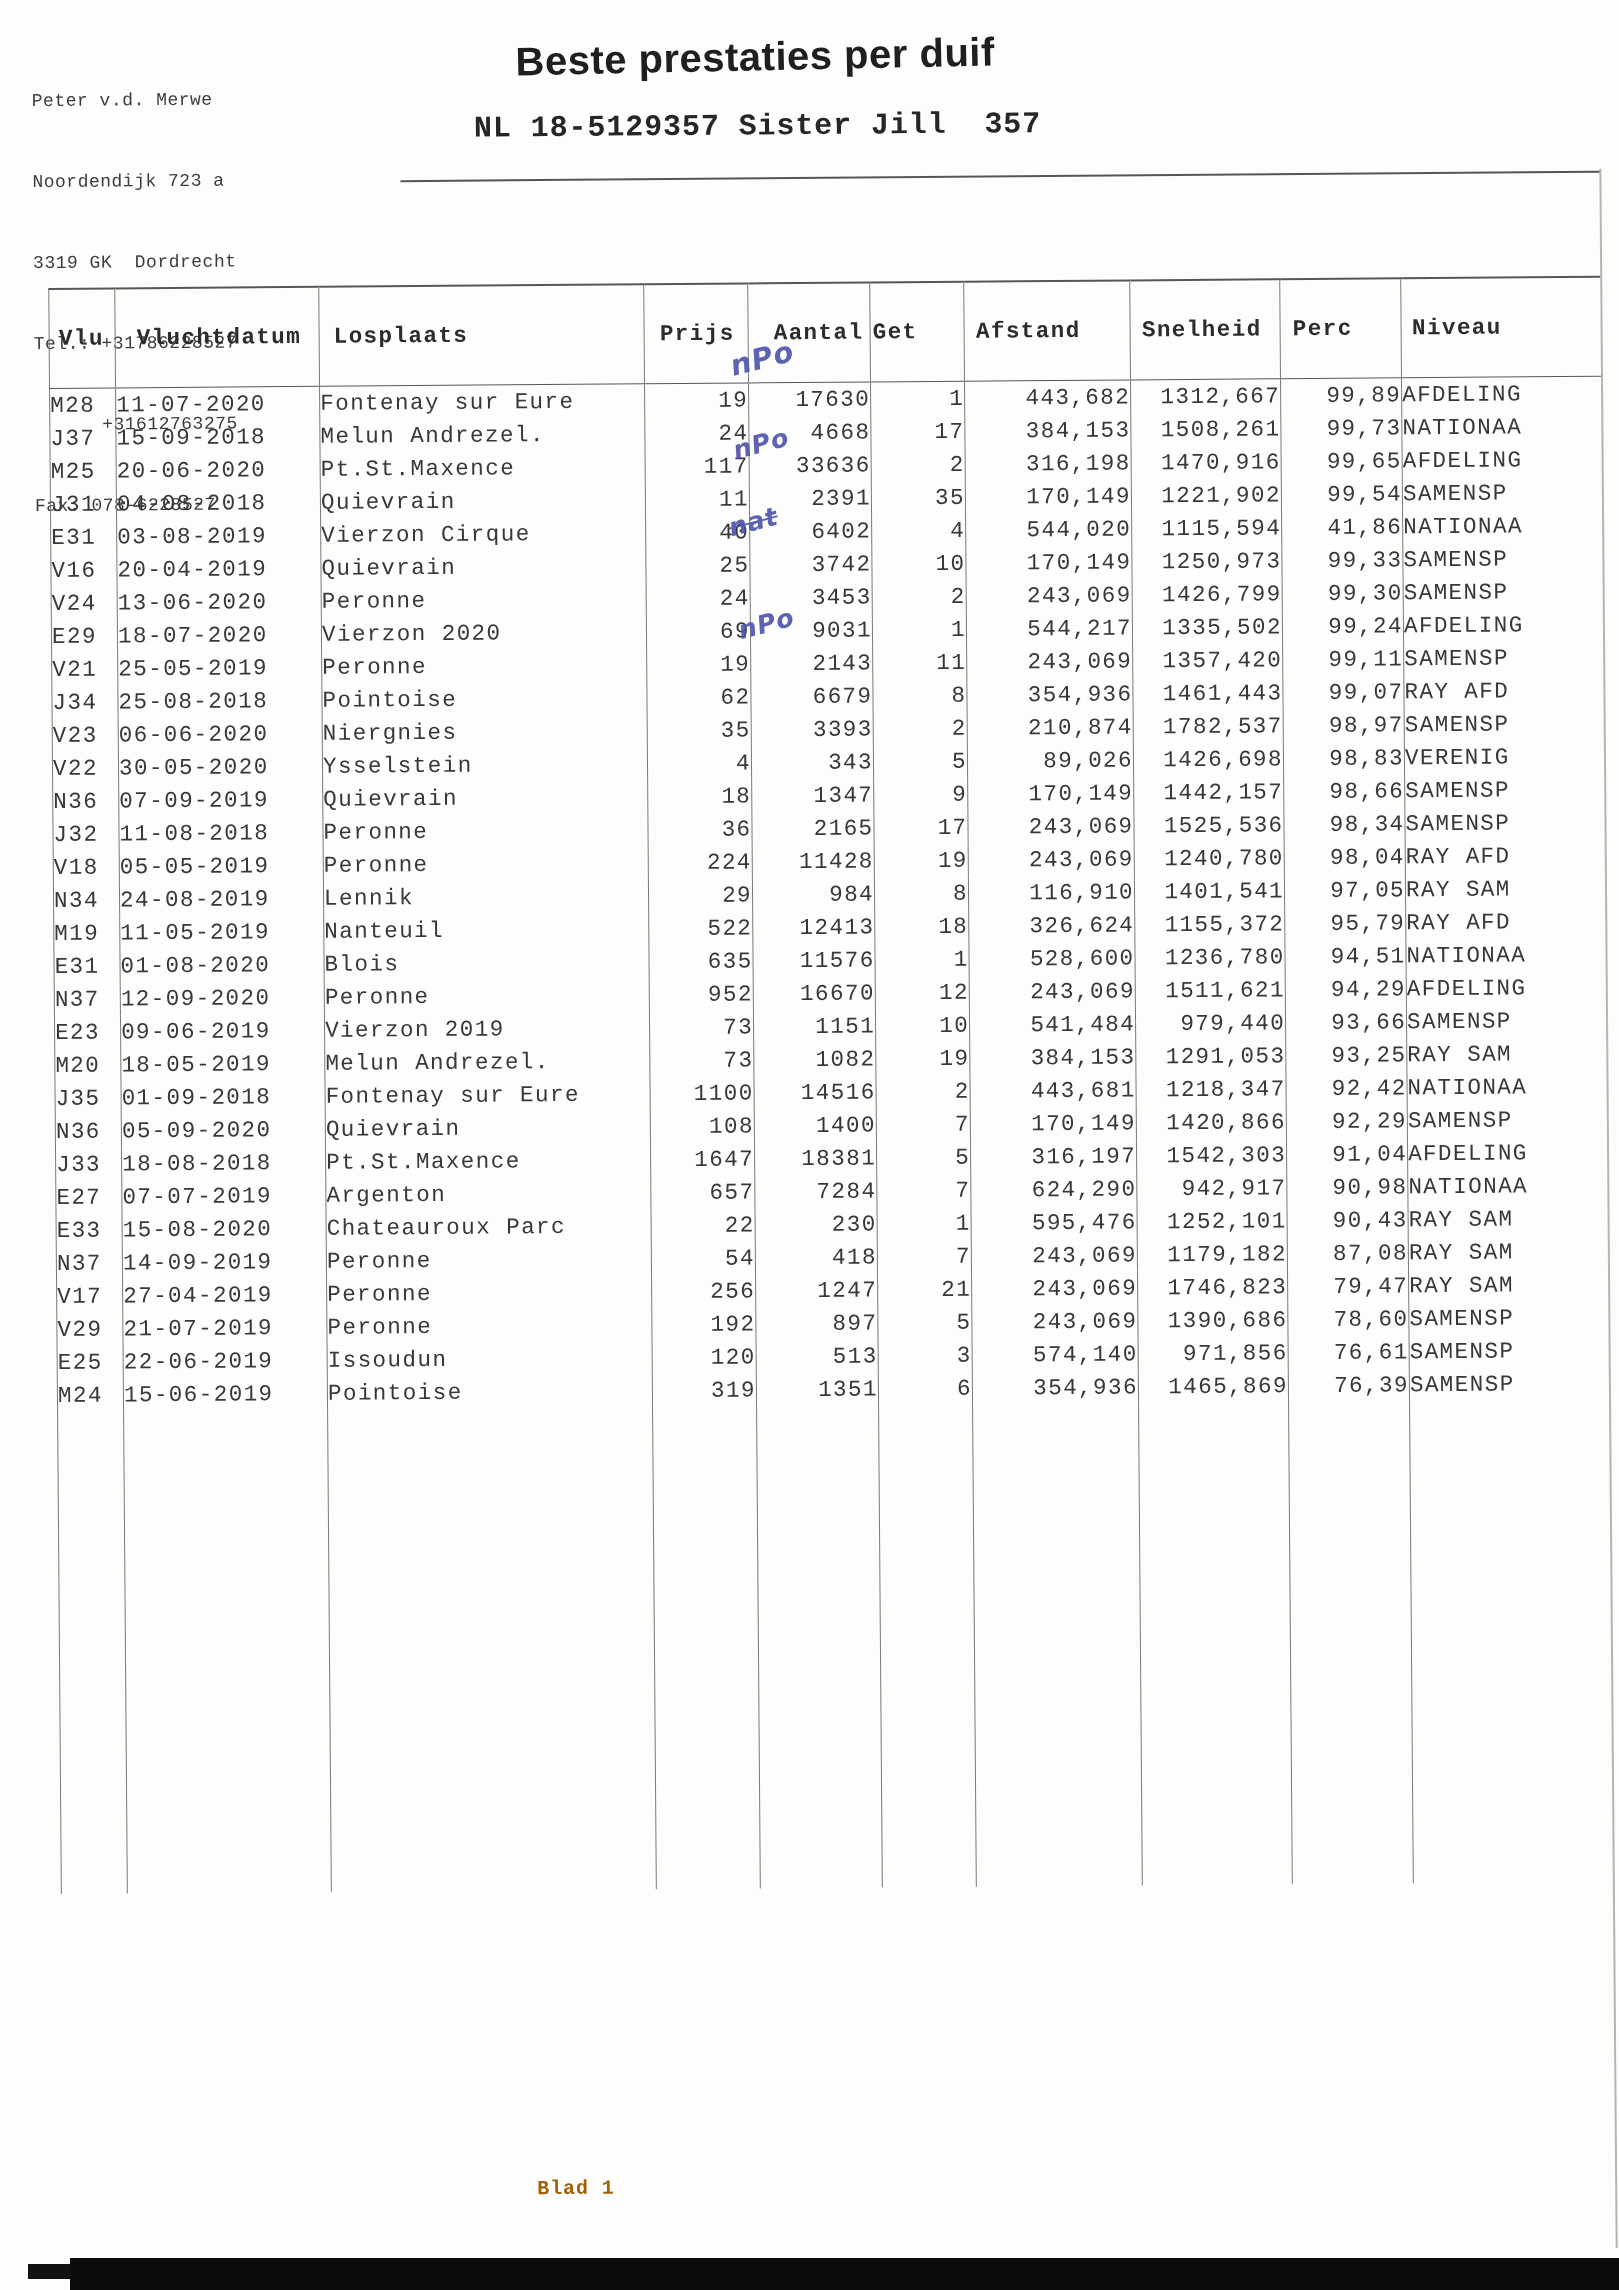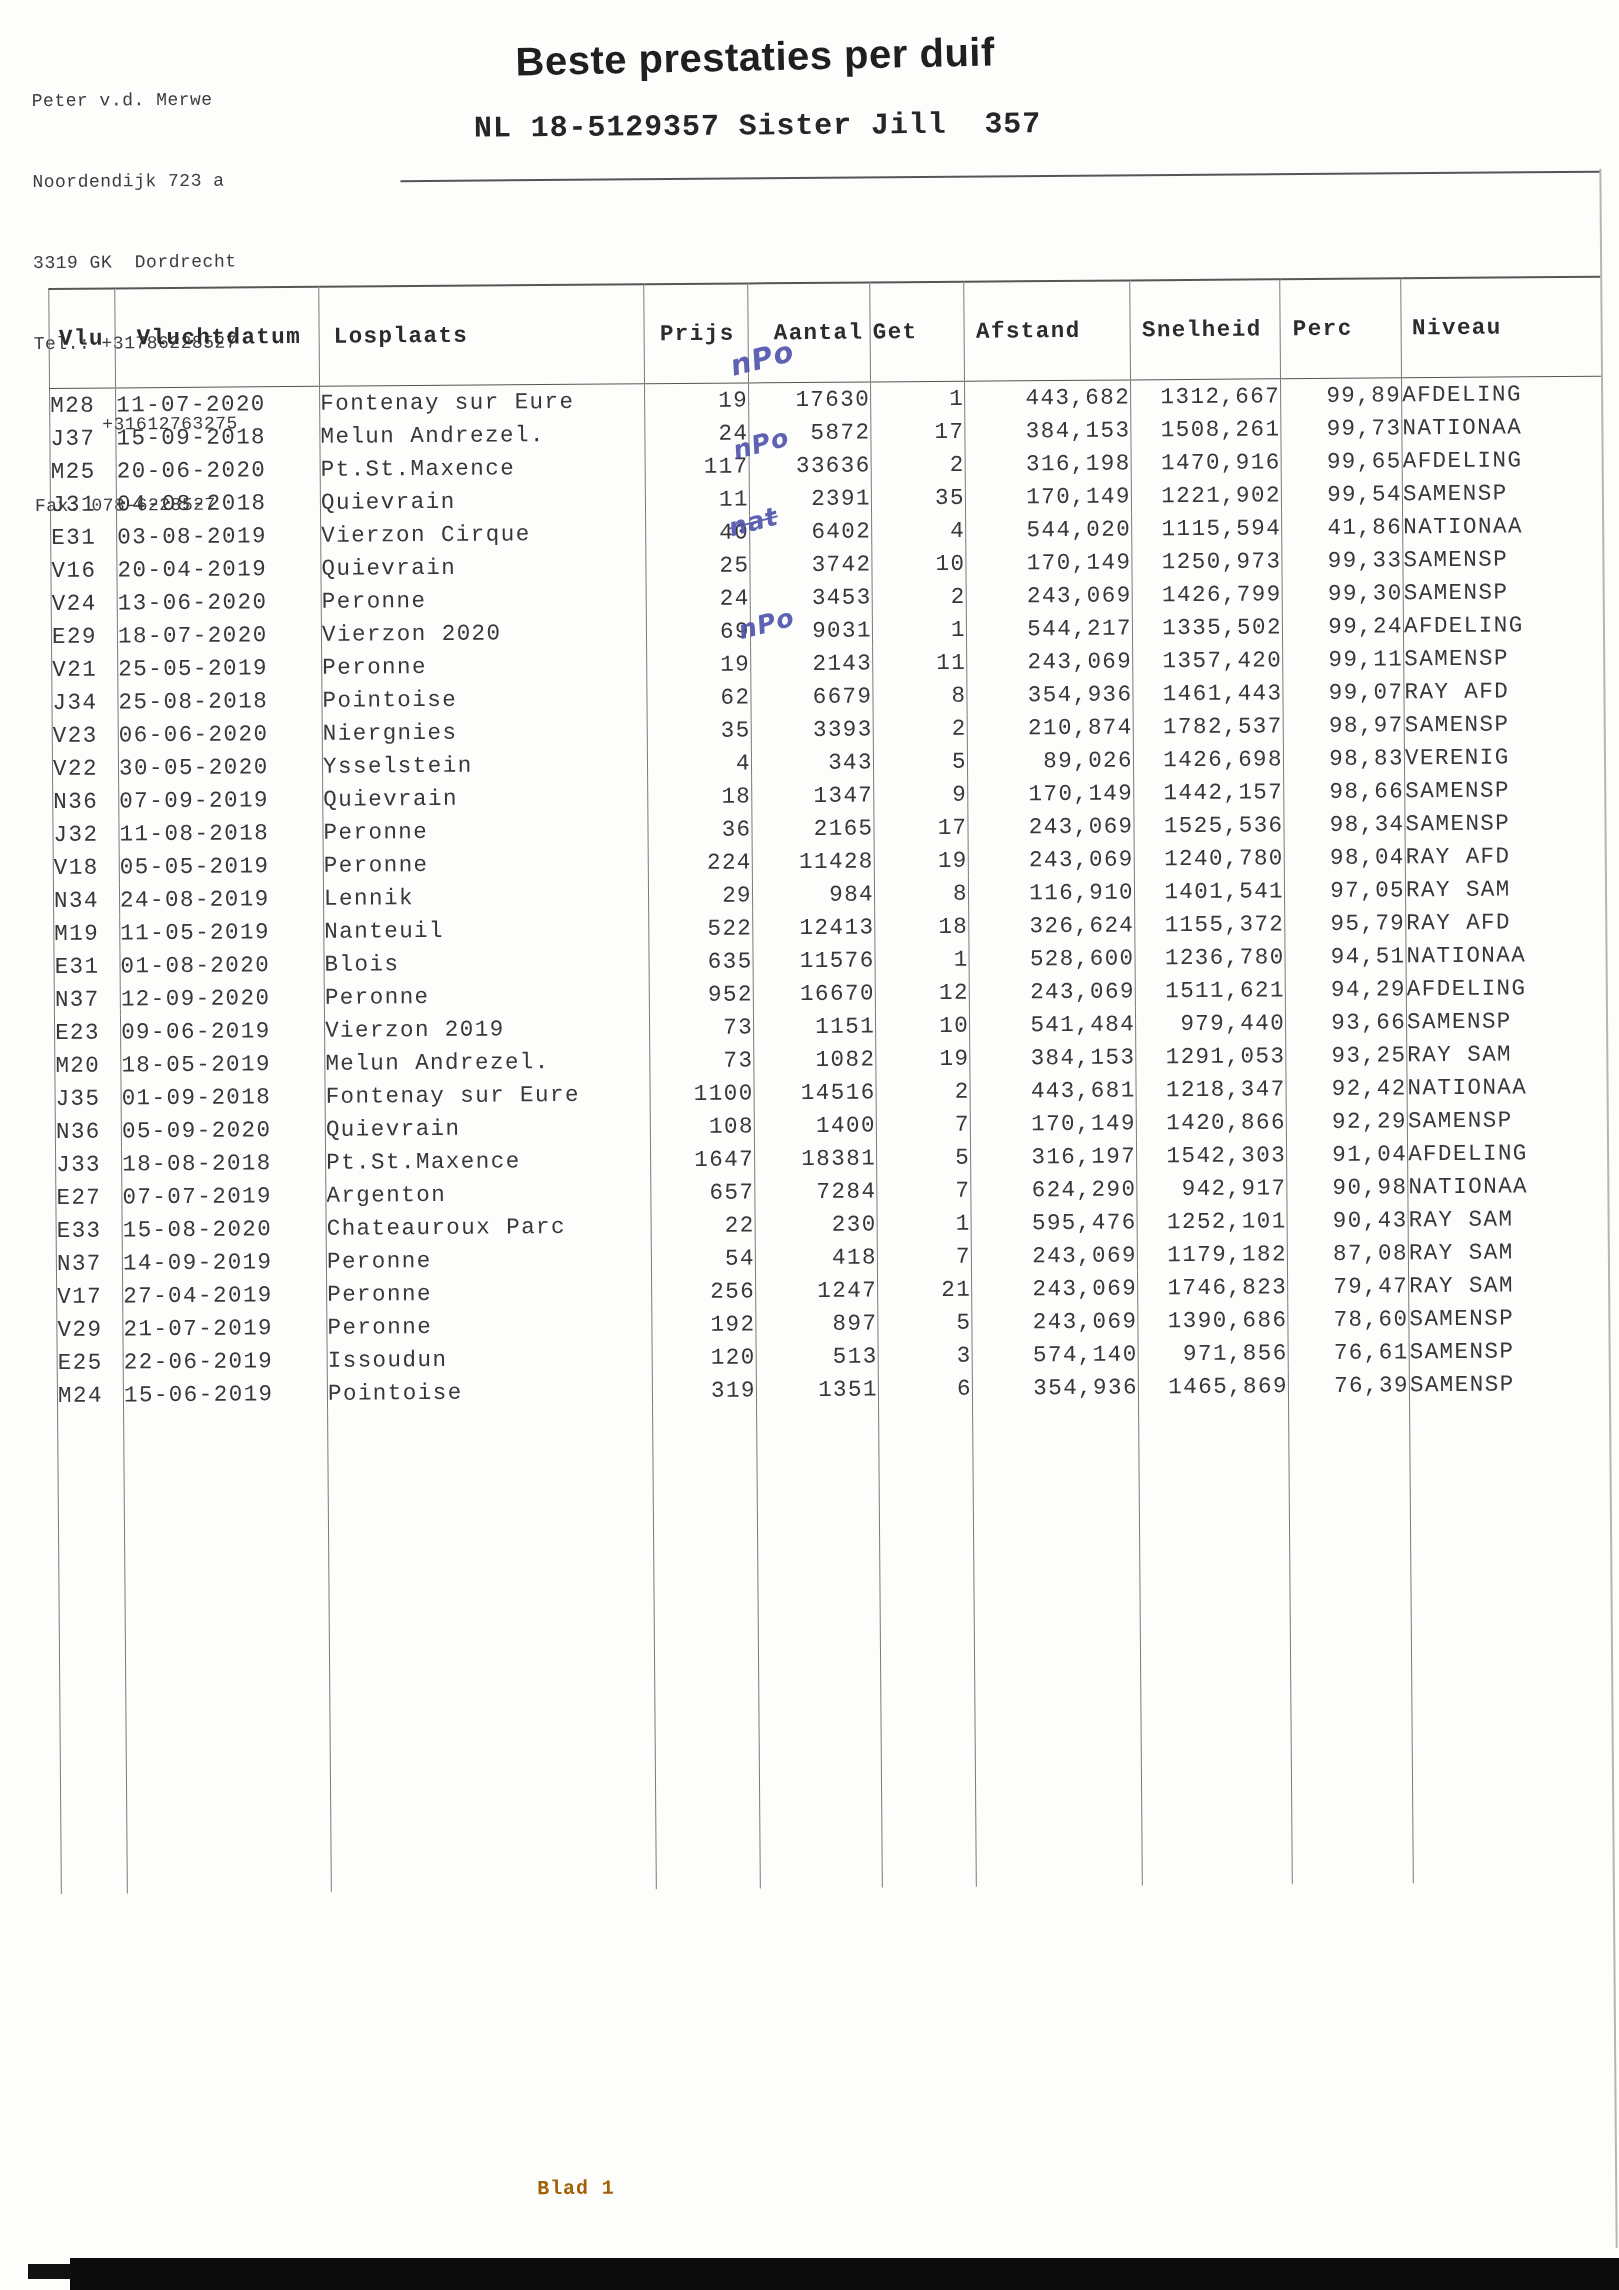--- a/index.html
+++ b/index.html
@@ -172,21 +172,21 @@
       <td class="col-afstand">443,682</td>
       <td class="col-snelheid">1312,667</td>
       <td class="col-perc">99,89</td>
       <td class="col-niveau">AFDELING</td>
     </tr>
         <tr>
       <td class="col-vlu">J37</td>
       <td class="col-datum">15-09-2018</td>
       <td class="col-los">Melun Andrezel.</td>
       <td class="col-prijs">24</td>
-      <td class="col-aantal">5872</td>
+      <td class="col-aantal">4668</td>
       <td class="col-get">17</td>
       <td class="col-afstand">384,153</td>
       <td class="col-snelheid">1508,261</td>
       <td class="col-perc">99,73</td>
       <td class="col-niveau">NATIONAA</td>
     </tr>
         <tr>
       <td class="col-vlu">M25</td>
       <td class="col-datum">20-06-2020</td>
       <td class="col-los">Pt.St.Maxence</td>

